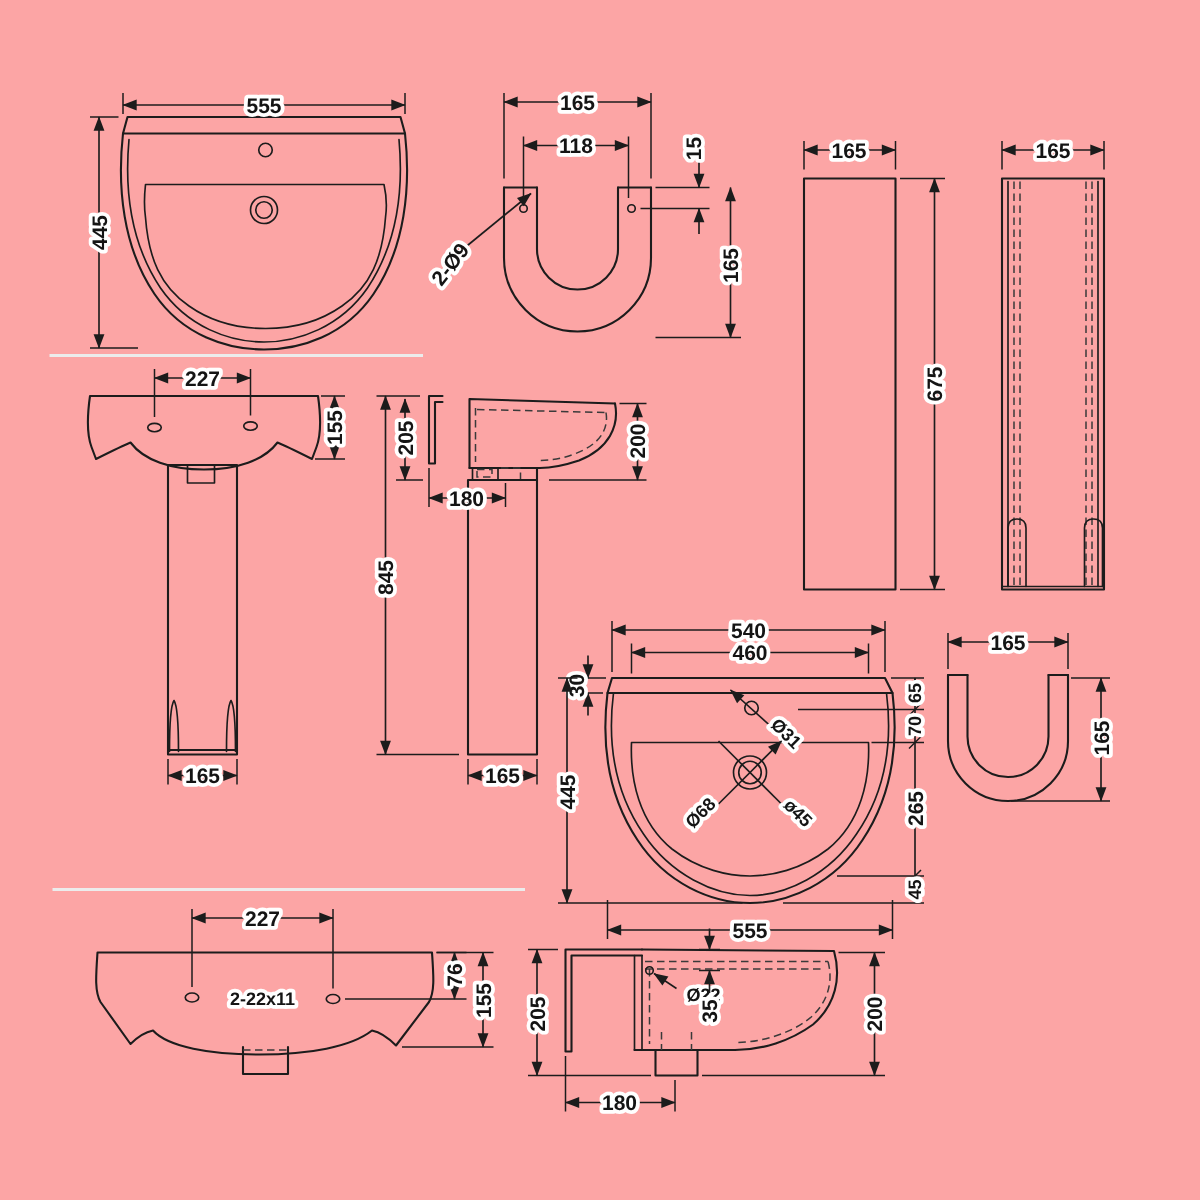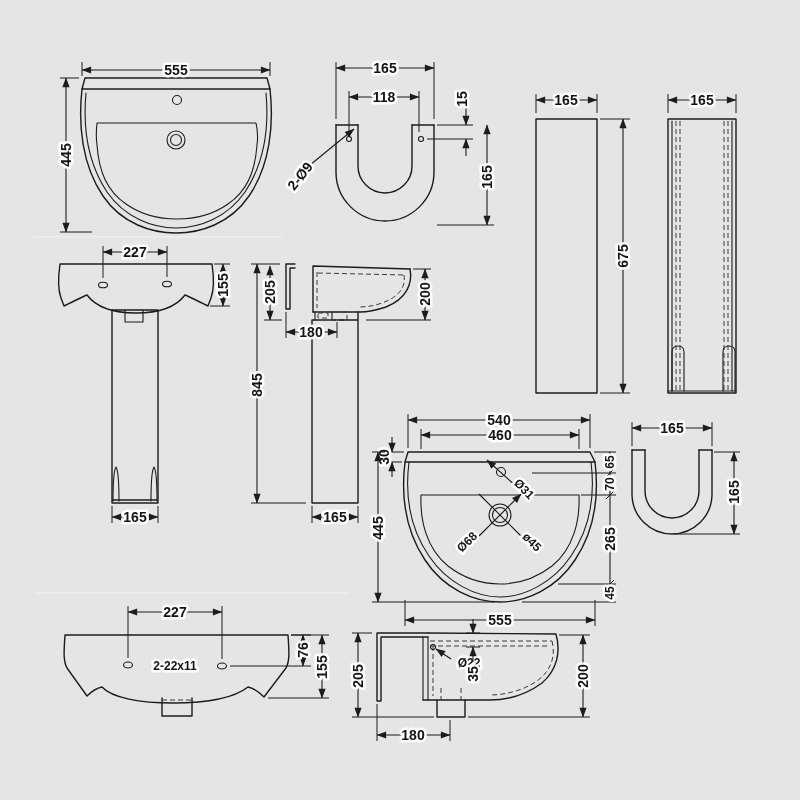--- a/index.html
+++ b/index.html
@@ -1,16 +1,16 @@
 <!DOCTYPE html>
 <html><head>
 <meta charset="utf-8">
 <style>
   html,body{margin:0;padding:0;background:#ffffff;}
-  .stage{width:800px;height:800px;position:relative;background:#e5e5e5;}
+  .stage{width:800px;height:800px;position:relative;background:#fca5a5;}
   svg{display:block;}
   .ln{fill:none;stroke:#1c1c1c;stroke-width:1.4;stroke-linecap:round;stroke-linejoin:round;}
   .th{fill:none;stroke:#1c1c1c;stroke-width:1.1;stroke-linecap:round;stroke-linejoin:round;}
   .dash{fill:none;stroke:#3a3a3a;stroke-width:1;stroke-dasharray:5 3;}
   .dl{fill:none;stroke:#1c1c1c;stroke-width:1.1;}
   .ext{fill:none;stroke:#1c1c1c;stroke-width:1;}
   .fade{fill:none;stroke:#ececec;stroke-width:2;}
   .lbl{font:700 14px "Liberation Sans", sans-serif;fill:#141414;paint-order:stroke;stroke:#ffffff;stroke-width:5px;stroke-linejoin:round;text-anchor:middle;dominant-baseline:central;}
   .sm{font-size:12px;}
 </style>

